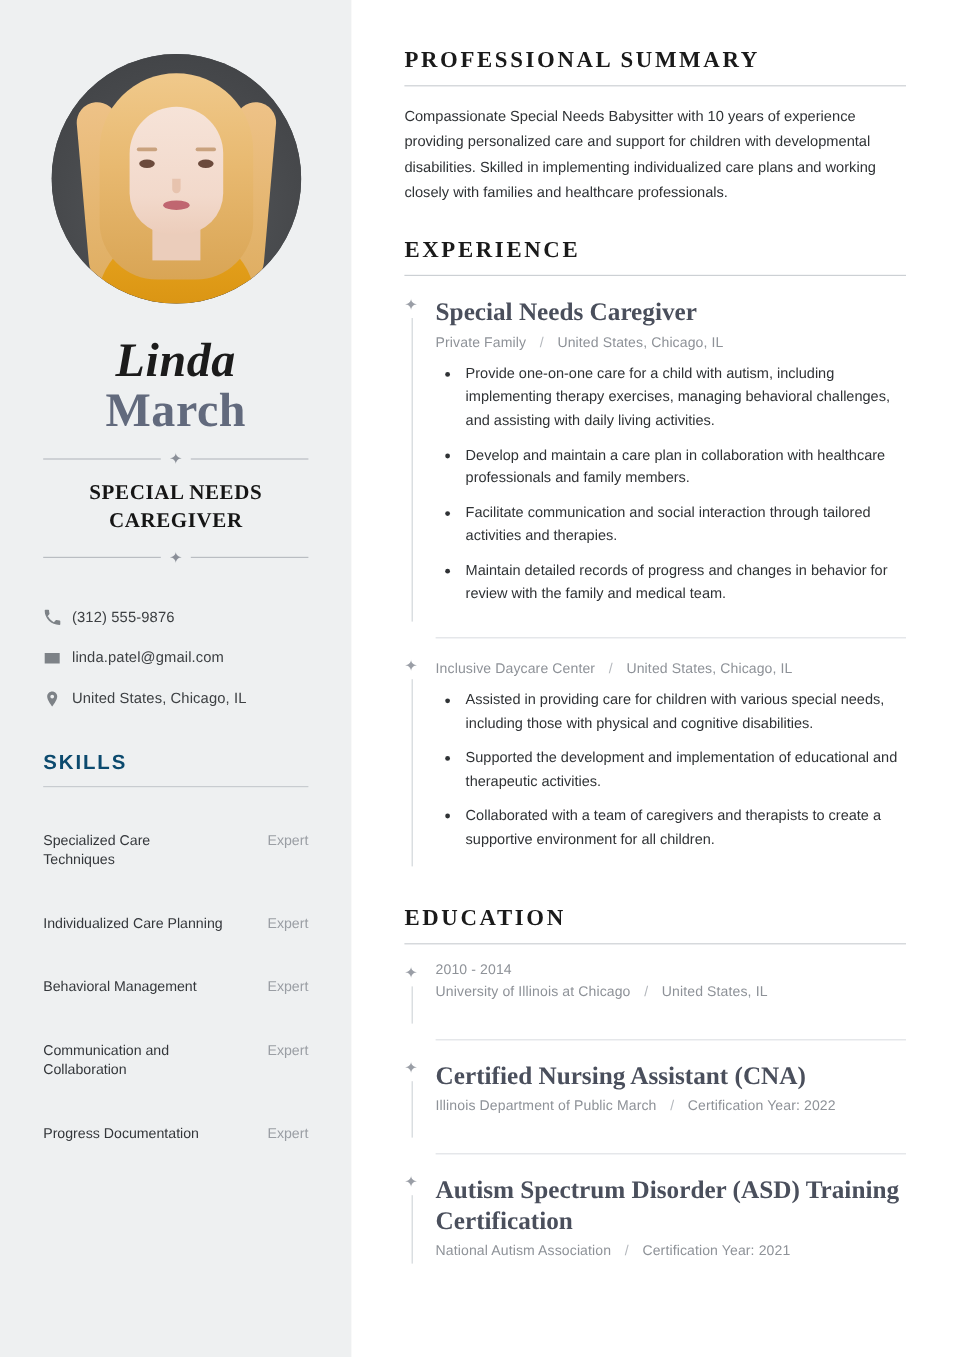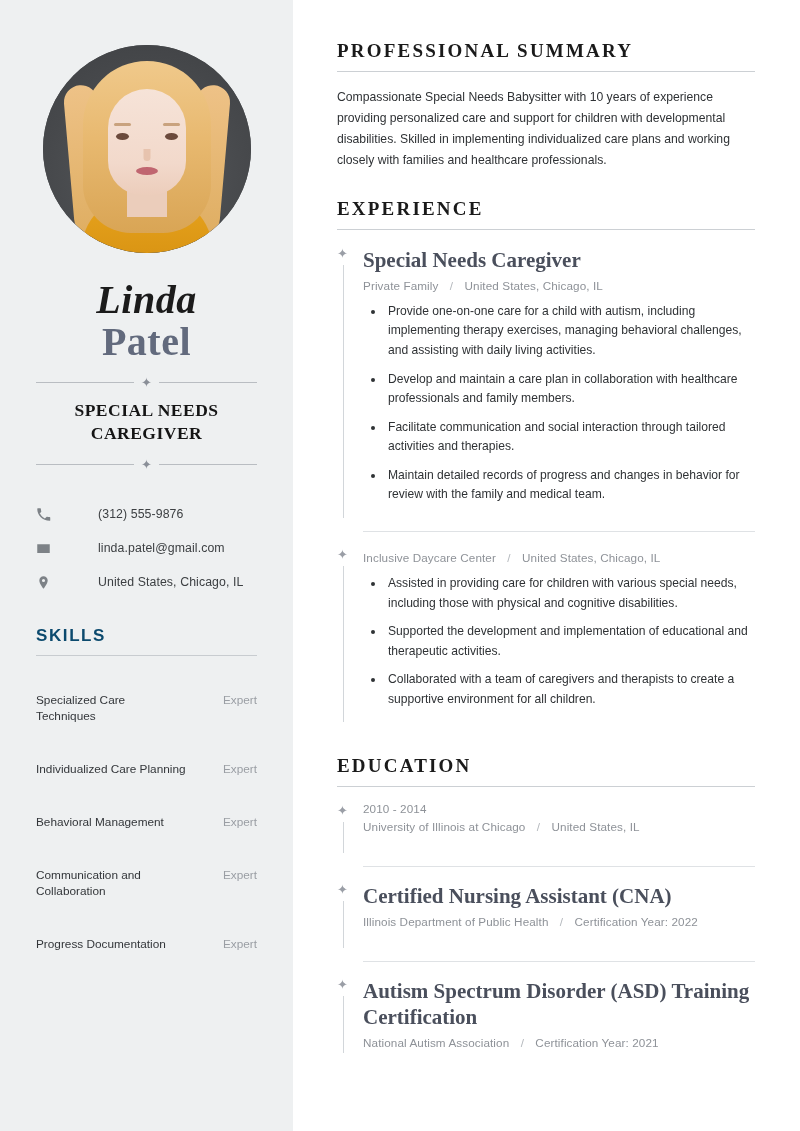--- a/index.html
+++ b/index.html
@@ -90,21 +90,21 @@
     font-size: 17.5px; font-weight: 700; color: #151515;
     letter-spacing: 0.5px; text-align: center; line-height: 1.3;
     text-transform: uppercase;
   }
 
   .contacts { margin-top: 36px; }
   .c-row { display: flex; align-items: center; margin-bottom: 19px; }
   .c-ico { width: 24px; flex: 0 0 24px; display: flex; align-items: center;
            justify-content: flex-start; color: #7d8287; }
   .c-ico svg { width: 15px; height: 15px; fill: #7d8287; display: block; }
-  .c-txt { font-size: 12.3px; color: #3d4043; letter-spacing: .1px; margin-left: 38px; }
+  .c-txt { font-size: 12.3px; color: #3d4043; letter-spacing: .1px; }
 
   .side-head {
     font-family: Liberation Sans, sans-serif;
     font-size: 17px; font-weight: 700; color: #0c4a6e;
     letter-spacing: 1.6px; margin-top: 36px;
   }
   .side-rule { height: 1px; background: #c8ccd0; margin: 9px 0 14px 0; }
 
   .skill { display: flex; justify-content: space-between; align-items: flex-start;
            margin-bottom: 16px; gap: 10px; margin-top: 36px; }
@@ -172,21 +172,21 @@
           <div class="brow r"></div>
         <div class="eye l"></div>
           <div class="eye r"></div>
         <div class="nose"></div>
         <div class="lips"></div>
       </div>
     </div>
 
     <div class="name-block">
       <div class="fname">Linda</div>
-      <div class="lname">Patel</div>
+      <div class="lname">March</div>
 
       <div class="orn">
         <span class="ln"></span>
         <span class="star">✦</span>
         <span class="ln"></span>
       </div>
 
       <div class="job-title">SPECIAL NEEDS CAREGIVER</div>
 
       <div class="orn">
@@ -328,21 +328,21 @@
       <div class="entry-rule"></div>
 
       <div class="entry">
         <div class="tl">
           <span class="star">✦</span>
           <span class="line"></span>
         </div>
         <div class="ebody">
           <div class="e-title">Certified Nursing Assistant (CNA)</div>
           <div class="e-meta">
-            <span>Illinois Department of Public Health</span>
+            <span>Illinois Department of Public March</span>
             <span class="sep">/</span>
             <span>Certification Year: 2022</span>
           </div>
           <div class="edu-gap"></div>
         </div>
       </div>
 
       <div class="entry-rule"></div>
 
       <div class="entry last">

